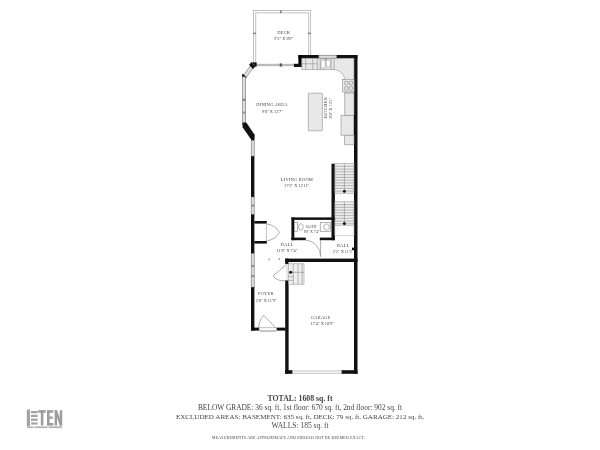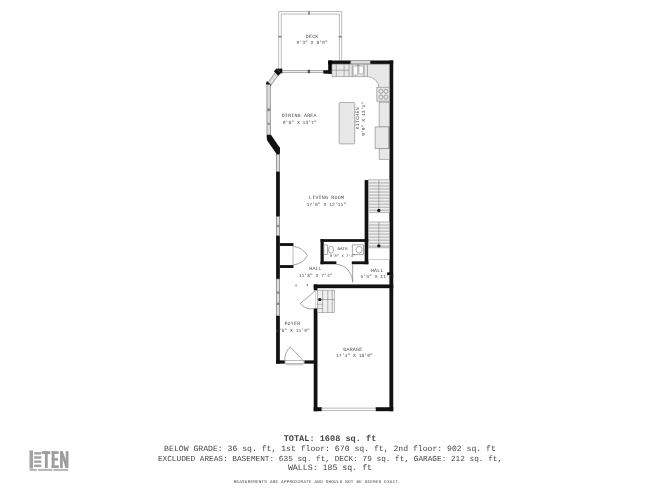--- a/index.html
+++ b/index.html
@@ -1,16 +1,16 @@
 <!DOCTYPE html>
 <html><head>
 <meta charset="utf-8">
 <style>
   html,body{margin:0;padding:0;background:#fff;}
-  .page{width:600px;height:450px;position:relative;font-family:Liberation Mono, monospace;}
+  .page{width:600px;height:450px;position:relative;font-family:Liberation Serif, serif;}
   svg{position:absolute;top:0;left:0;}
   text{fill:#454545;}
 </style>
 </head>
 <body>
 <div class="page">
 <svg width="600" height="450" viewBox="0 0 600 450">
 
 <g stroke="#a8a8a8" stroke-width="0.7" fill="none">
   <rect x="253.4" y="10.6" width="57.3" height="54.3"></rect>

